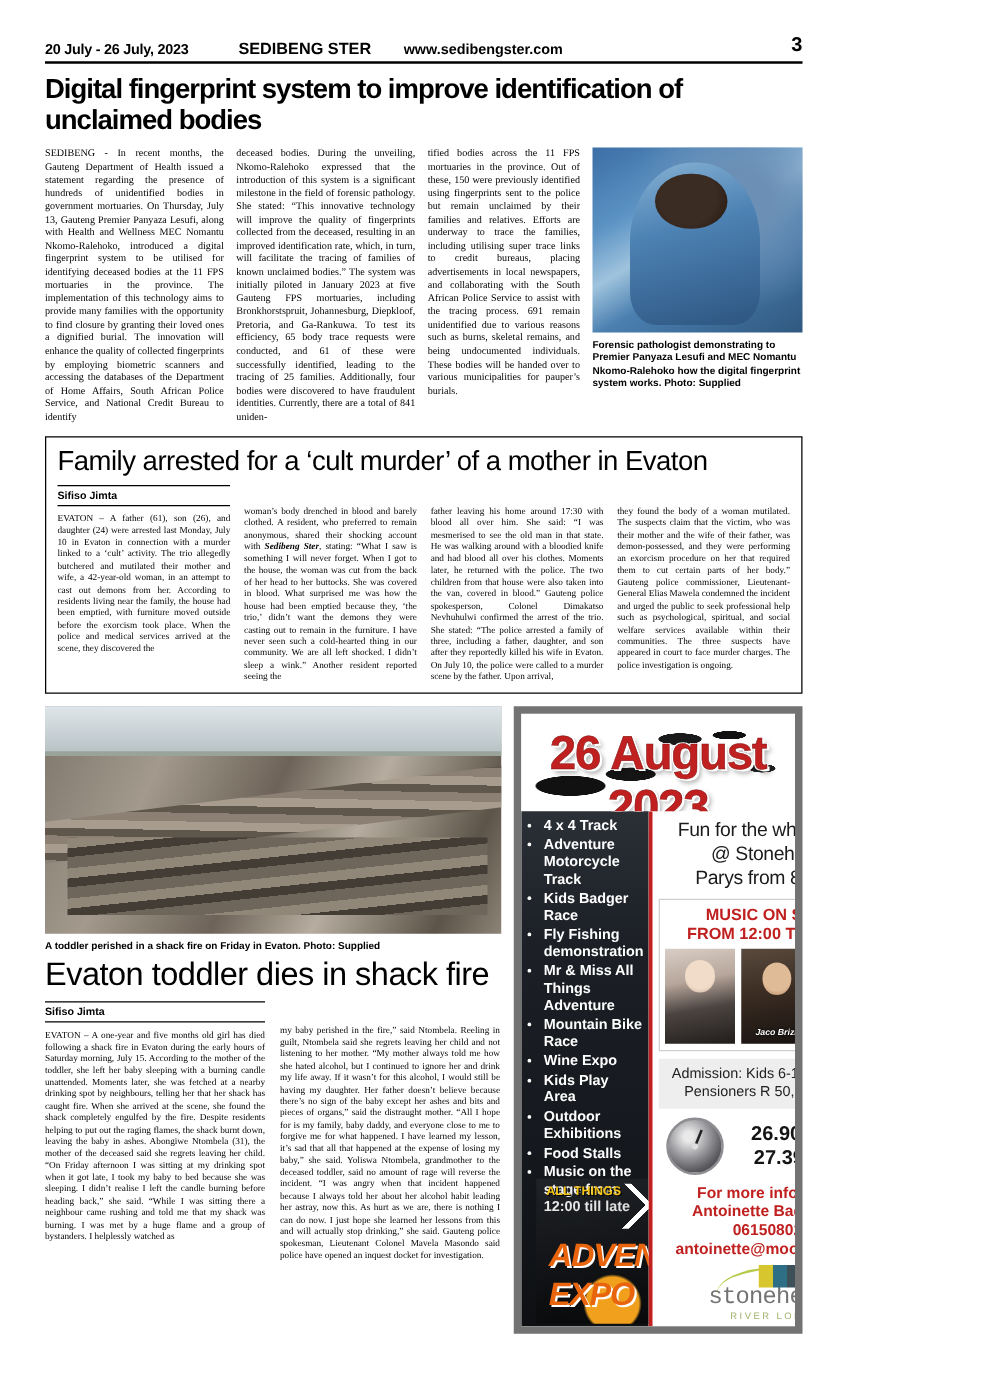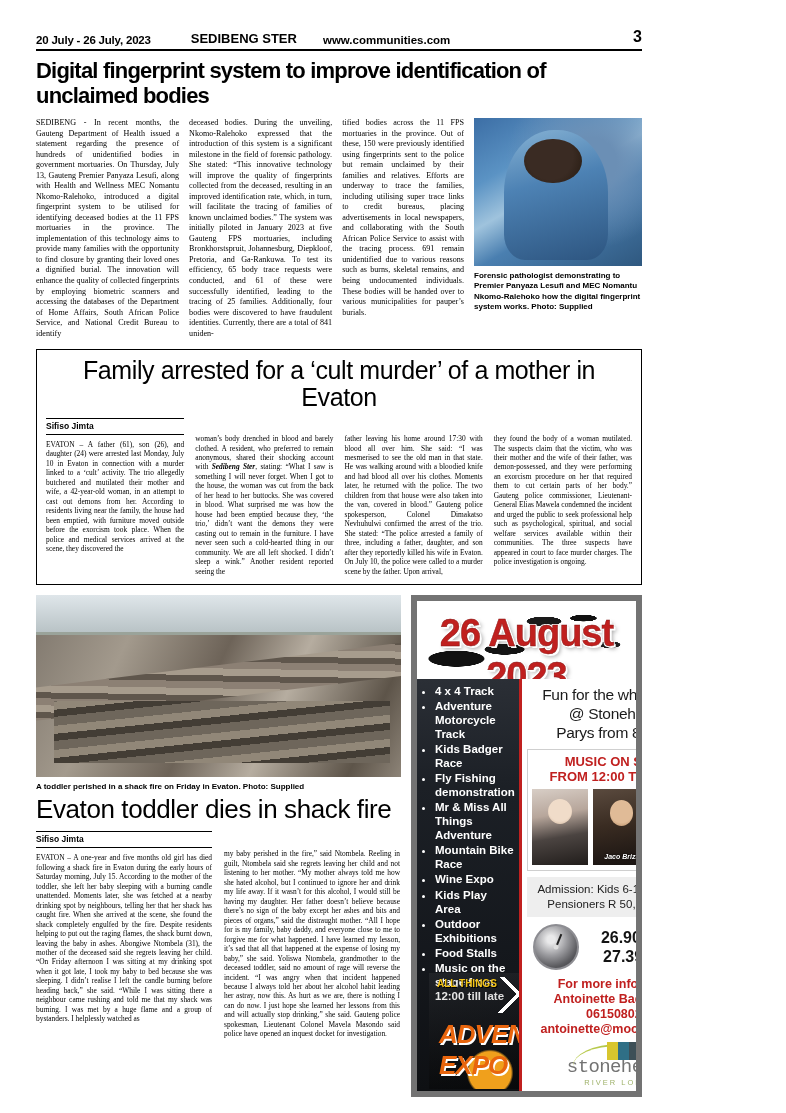--- a/index.html
+++ b/index.html
@@ -70,25 +70,24 @@
 
   
   .boxed {
     border: 1.6px solid #000;
     margin-top: 10px;
     padding: 5px 9px 8px 9px;
   }
   .headline-sec {
     font-family: "Liberation Sans", sans-serif;
     font-weight: normal;
-    font-size: 25px;
+    font-size: 22px;
     line-height: 1.08;
     letter-spacing: -0.4px;
     margin: 2px 0 7px 0;
-    text-align: center;
   }
   .byline {
     font-family: "Liberation Sans", sans-serif;
     font-size: 8.5px; font-weight: bold;
     border-top: 1px solid #000; border-bottom: 1px solid #000;
     padding: 2px 0 2px 0; margin-bottom: 5px;
   }
   .cols4 { display: flex; gap: 11px; }
   .cols4 > div { width: 173px; font-size: 7.4px; line-height: 1.28; text-align: justify; }
   .cols4 p { margin: 0; }
@@ -244,21 +243,21 @@
   .logo-mooi .sub { font-size: 6.5px; color: #9a9a9a; letter-spacing: 3px; }
 </style>
 </head>
 <body>
 
 <div class="page">
 
   <div class="masthead">
     <div class="mh-date">20 July - 26 July, 2023</div>
     <div class="mh-title">SEDIBENG STER</div>
-    <div class="mh-url">www.communities.com</div>
+    <div class="mh-url">www.sedibengster.com</div>
     <div class="mh-page">3</div>
   </div>
   <div class="rule-thick"></div>
 
   <h1 class="headline-main">Digital fingerprint system to improve identification of unclaimed bodies</h1>
 
   <div class="top-story">
     <div class="col c1">
       <p>SEDIBENG - In recent months, the Gauteng Department of Health issued a statement regarding the presence of hundreds of unidentified bodies in government mortuaries. On Thursday, July 13, Gauteng Premier Panyaza Lesufi, along with Health and Wellness MEC Nomantu Nkomo-Ralehoko, introduced a digital fingerprint system to be utilised for identifying deceased bodies at the 11 FPS mortuaries in the province. The implementation of this technology aims to provide many families with the opportunity to find closure by granting their loved ones a dignified burial. The innovation will enhance the quality of collected fingerprints by employing biometric scanners and accessing the databases of the Department of Home Affairs, South African Police Service, and National Credit Bureau to identify</p>
     </div>

